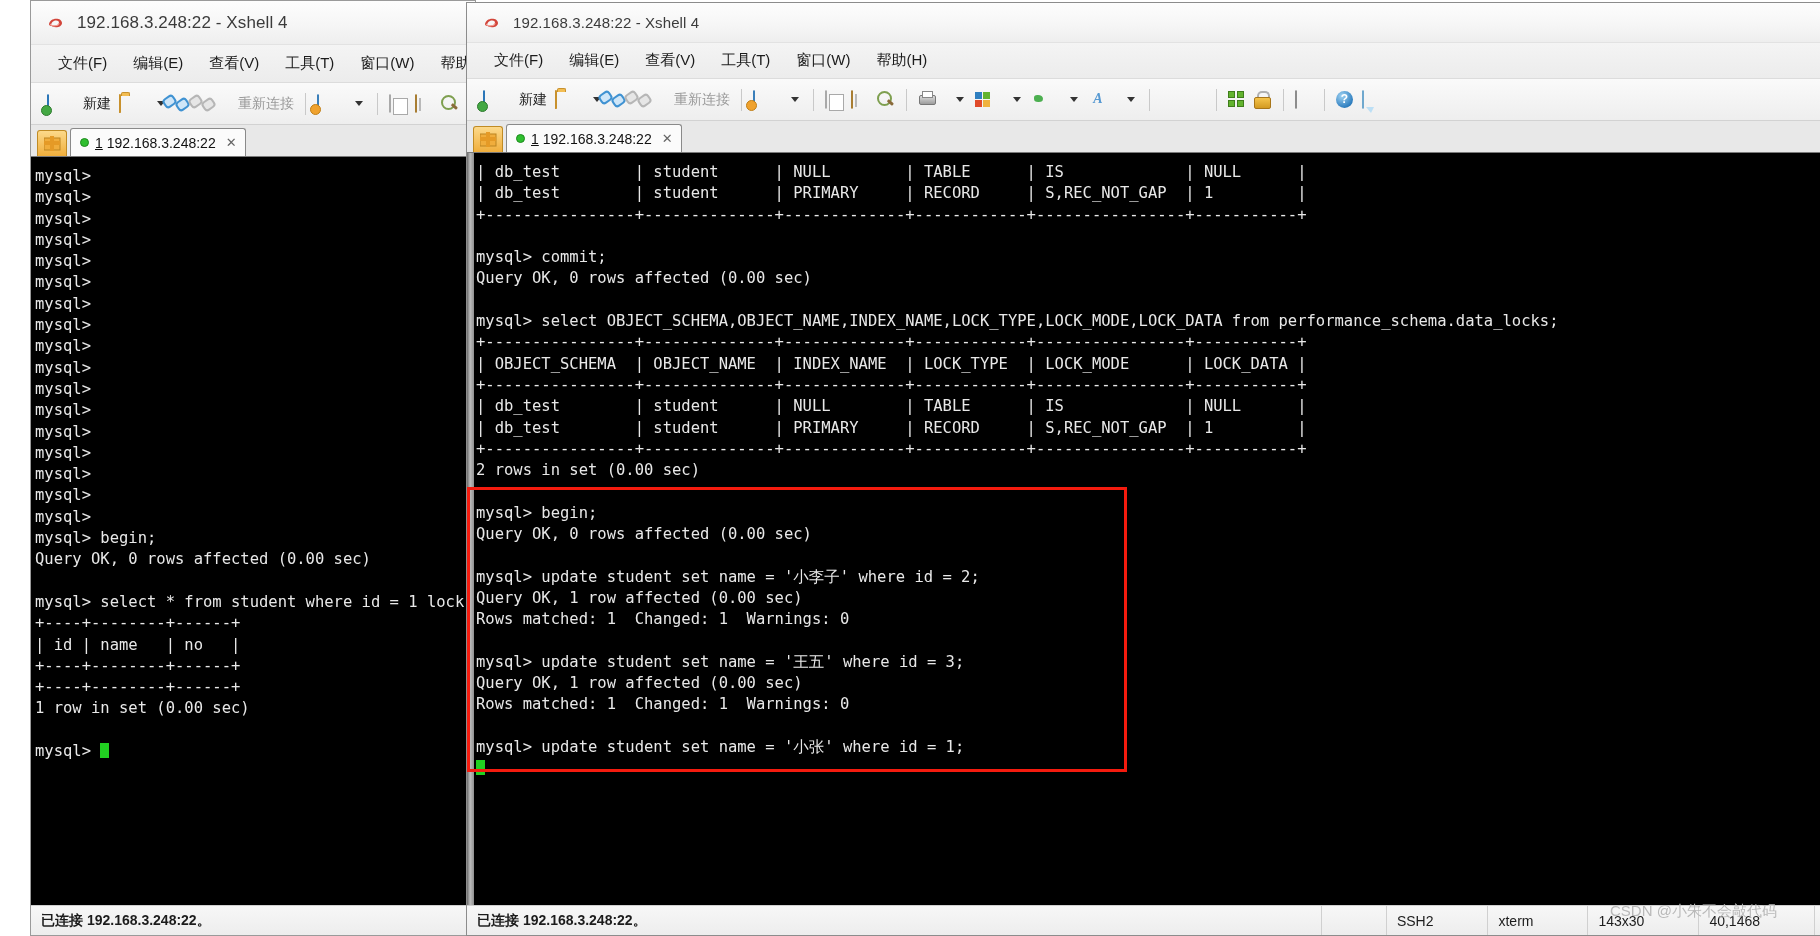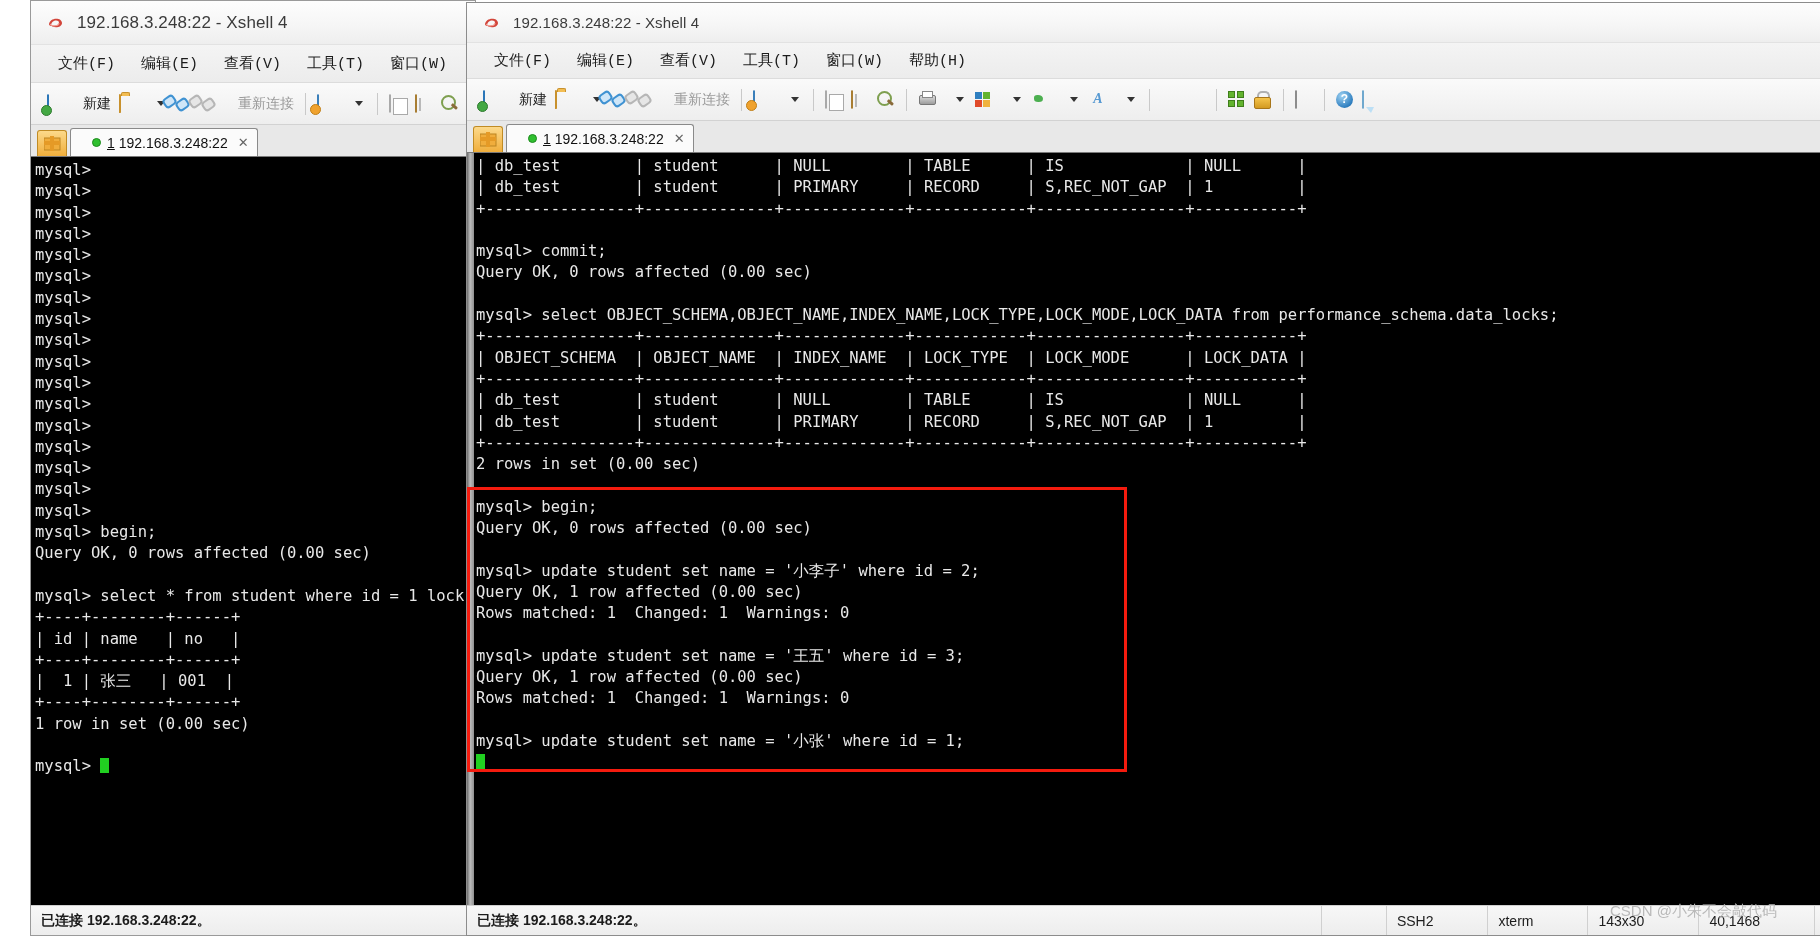--- a/index.html
+++ b/index.html
@@ -41,21 +41,20 @@
     display: flex; align-items: center;
     padding-left: 14px;
     border-bottom: 1px solid #dcdcdc;
     flex: 0 0 auto;
   }
   .menu-item {
     font-size: 15px; color: #1c1c1c;
     padding: 4px 13px;
     white-space: nowrap;
     cursor: default;
-    font-family: Liberation Mono, monospace;
   }
 
   .toolbar {
     height: 42px;
     background: linear-gradient(to bottom,#fafafa,#eeeeee);
     display: flex; align-items: center;
     padding-left: 12px;
     border-bottom: 1px solid #d2d2d2;
     flex: 0 0 auto;
     overflow: hidden;
@@ -86,37 +85,37 @@
     width:30px;height:26px;background:linear-gradient(to bottom,#fcd98a,#f0ae3c);
     border:1px solid #c08b24; border-bottom:none;
     border-radius:3px 3px 0 0; margin-right:3px;
     display:flex;align-items:center;justify-content:center;
     position:relative;
   }
   .tab {
     height:28px; background:#fbfbfb; border:1px solid #8a8a8a; border-bottom:none;
     border-radius:3px 3px 0 0;
     display:flex; align-items:center; gap:6px;
-    padding:0 8px 0 21px; font-size:14px; color:#111;
+    padding:0 8px 0 9px; font-size:14px; color:#111;
   }
   .tab-dot { width:9px;height:9px;border-radius:50%;background:#2fbf2f;border:1px solid #1d8a1d; flex:0 0 auto;}
   .tab-label { text-decoration: none; white-space:nowrap; }
   .tab-label u { text-decoration: underline; }
   .tab-close { color:#666; font-size:13px; margin-left:4px; }
 
   
   .terminal {
     flex: 1 1 auto;
     background: #000;
     position: relative;
     overflow: hidden;
   }
   .term-inner {
     position:absolute; left:0; top:0; right:0; bottom:0;
-    padding: 3px 0 0 4px;
+    padding: 9px 0 0 4px;
   }
   .term-line {
     font-family: "DejaVu Sans Mono", "Liberation Mono", monospace;
     font-size: 15.5px;
     line-height: 21.3px;
     color: #e8e8e8;
     white-space: pre;
     letter-spacing: 0px;
   }
   .cursor-block {
@@ -362,21 +361,20 @@
           <div class="term-line">mysql&gt;</div>
           <div class="term-line">mysql&gt;</div>
           <div class="term-line">mysql&gt;</div>
           <div class="term-line">mysql&gt; begin;</div>
           <div class="term-line">Query OK, 0 rows affected (0.00 sec)</div>
           <div class="term-line">&nbsp;</div>
           <div class="term-line">mysql&gt; select * from student where id = 1 lock i</div>
           <div class="term-line">+----+--------+------+</div>
           <div class="term-line">| id | name   | no   |</div>
           <div class="term-line">+----+--------+------+</div>
-          <div class="term-line">|  1 | 张三   | 001  |</div>
           <div class="term-line">+----+--------+------+</div>
           <div class="term-line">1 row in set (0.00 sec)</div>
           <div class="term-line">&nbsp;</div>
           <div class="term-line">mysql&gt; <span class="cursor-block"></span></div>
         </div>
     </div>
 
     <div class="statusbar">
       <span class="status-left">已连接 192.168.3.248:22。</span>
     </div>

